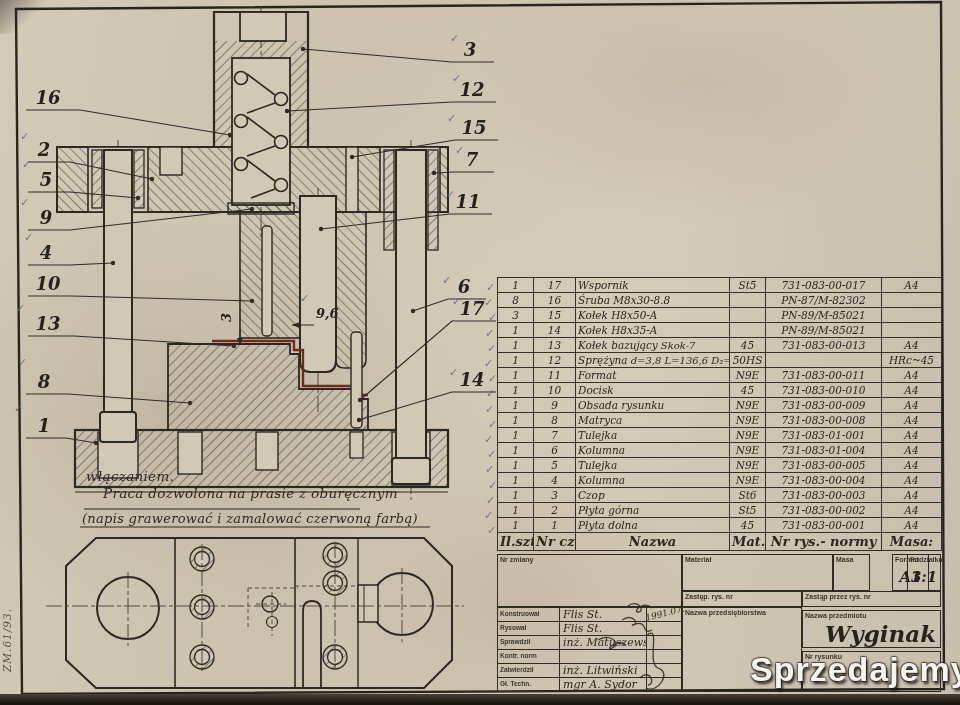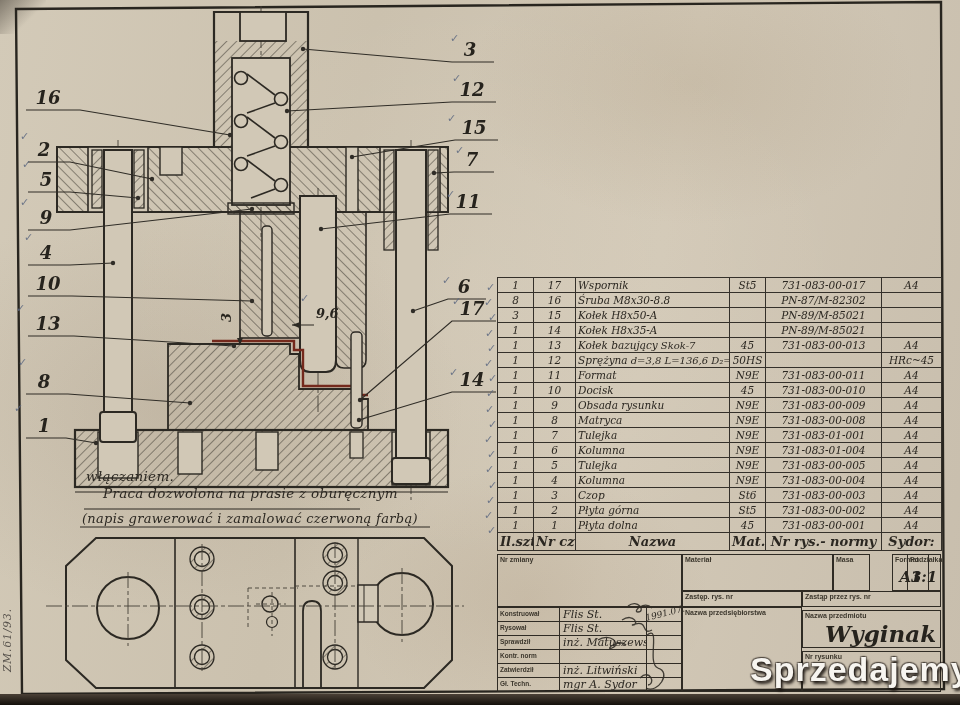--- a/index.html
+++ b/index.html
@@ -445,21 +445,21 @@
           <td class="c">45</td>
           <td class="c">731-083-00-001</td>
           <td class="c">A4</td>
         </tr>
     <tr class="ft">
           <td>Il.szt.</td>
           <td>Nr cz.</td>
           <td>Nazwa</td>
           <td>Mat.</td>
           <td>Nr rys.- normy</td>
-          <td>Sydor:</td>
+          <td>Masa:</td>
         </tr>
   </tbody>
     </table>
 
   <div class="tb" style="left:497px;top:554px;width:185px;height:53px;">
     <div class="lab">Nr zmiany</div>
   </div>
   <div class="tb" style="left:682px;top:554px;width:151px;height:37px;">
     <div class="lab">Materiał</div>
   </div>

